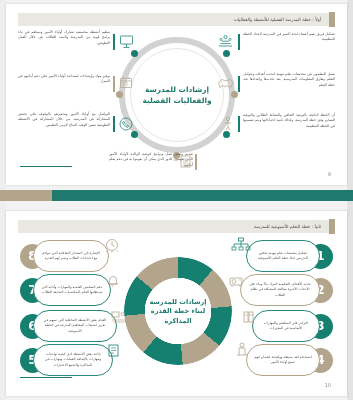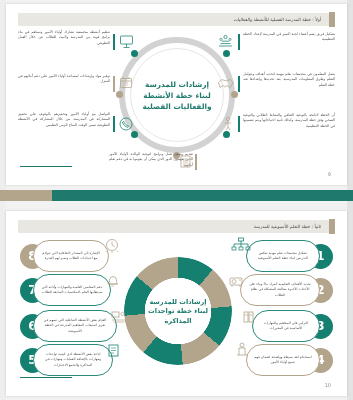--- a/index.html
+++ b/index.html
@@ -124,21 +124,20 @@
       <div class="hdr-mark"></div>
       <div class="hdr-txt">أولاً : خطة المدرسة الفصلية للأنشطة والفعاليات</div>
     </div>
 
     <div class="ring-wrap">
 
       <div class="ring-outer"></div>
       <div class="ring-inner"></div>
       <div class="ring-core">
         <div class="core-l">إرشادات للمدرسة</div>
-        <div class="core-l">لبناء خطة الأنشطة</div>
         <div class="core-l">والفعاليات الفصلية</div>
       </div>
 
       <div class="node teal" style="left:217px;top:46px;"></div>
       <div class="node teal" style="left:125px;top:46px;"></div>
       <div class="node tan" style="left:110px;top:87px;"></div>
       <div class="node tan" style="left:225px;top:87px;"></div>
       <div class="node teal" style="left:125px;top:127px;"></div>
       <div class="node teal" style="left:217px;top:127px;"></div>
       <div class="node tan" style="left:167px;top:148px;"></div>
@@ -221,21 +220,21 @@
 
     <div class="hdr">
       <div class="hdr-mark"></div>
       <div class="hdr-txt">ثانياً : خطة التعلم الأسبوعية للمدرسة</div>
     </div>
 
     <div class="donut-wrap">
       <div class="donut"></div>
       <div class="donut-core">
         <div class="core-l">إرشادات للمدرسة</div>
-        <div class="core-l">لبناء خطة تواجدات</div>
+        <div class="core-l">لبناء خطة القدرة</div>
         <div class="core-l">المذاكرة</div>
       </div>
     </div>
 
     <div class="callout" style="right:14px;top:28px;">
       <div class="bubble">1</div>
       <div class="cbox" style="width:74px;margin-right:-12px;">
         <div class="cbox-txt">تشكيل مجتمعات تعلم مهنية تعكس التدريس لبناء خطة التعلم الأسبوعية</div>
       </div>
     </div>

